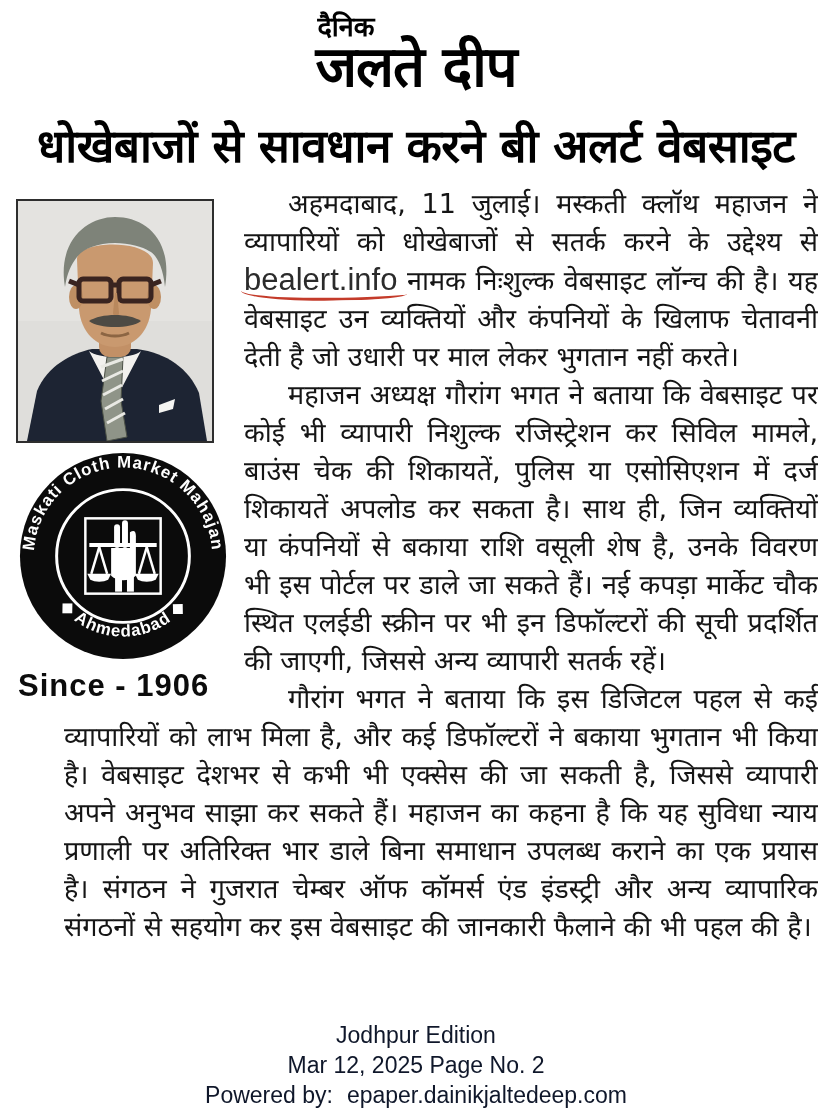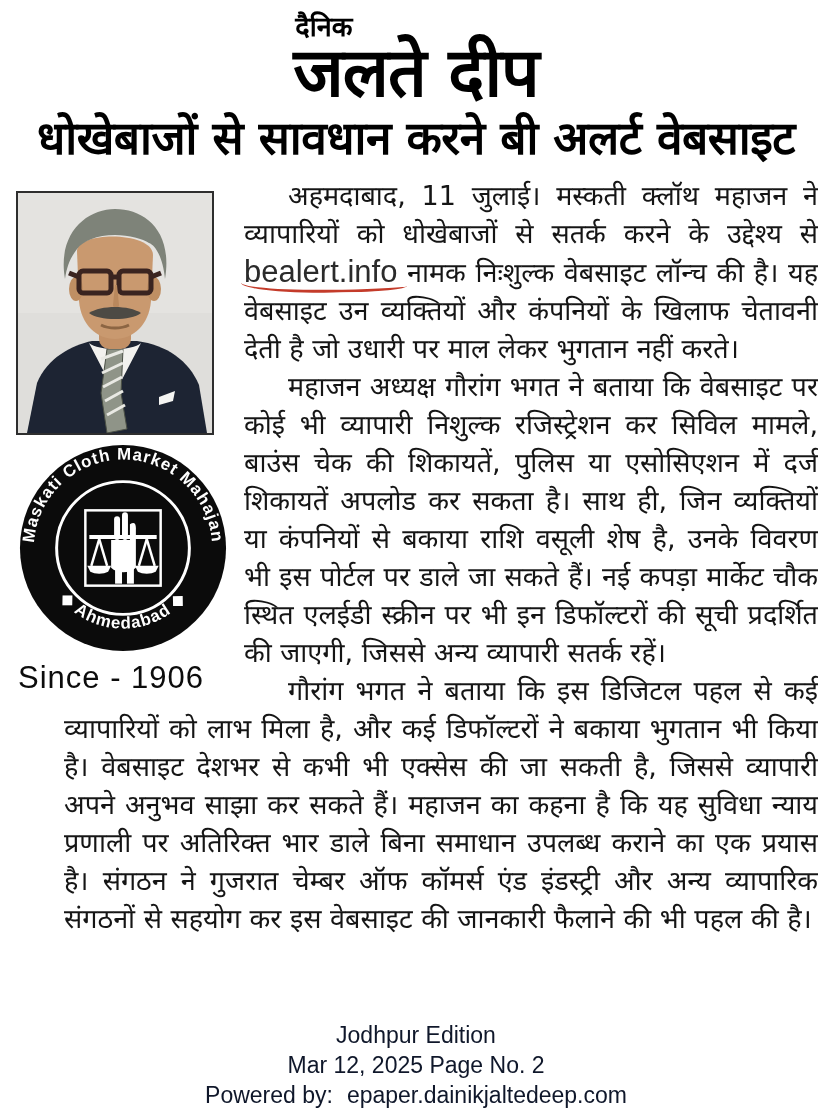--- a/index.html
+++ b/index.html
@@ -16,27 +16,27 @@
   }
 
   
   .masthead { text-align: center; padding-top: 13px; }
   .masthead-inner { display: inline-block; text-align: left; }
   .masthead-tagline {
     font-size: 27px; font-weight: 800; line-height: 1;
     margin-left: 2px; letter-spacing: 0px; color: #000;
   }
   .masthead-title {
-    margin: 0; font-size: 68px; font-weight: 900; line-height: 0.98;
+    margin: 0; font-size: 56px; font-weight: 900; line-height: 0.98;
     letter-spacing: -1px; color: #000;
   }
 
   
   .headline {
-    text-align: center;
+    margin-top: 20px; text-align: center;
     font-weight: 900; color: #000;
   }
   .headline-line { font-size: 46px; line-height: 62px; letter-spacing: -0.5px; }
 
   
   .article {
     margin: 8px 14px 0 16px;
     font-size: 27px; line-height: 38px;
     text-align: justify; color: #151515;
     height: 756px; overflow: hidden;
@@ -44,21 +44,21 @@
   .media-col { float: left; width: 216px; margin-right: 12px; }
   .photo {
     margin: 14px 0 6px 0; width: 198px; height: 244px;
     border: 2px solid #2e2e2e; background: #dcdcd6;
   }
   .photo svg { display: block; width: 100%; height: 100%; }
   .seal { width: 214px; height: 214px; margin: 2px 0 0 0; }
   .seal svg { display: block; width: 100%; height: 100%; }
   .since {
     font-family: "Liberation Sans", sans-serif;
-    font-weight: 400; font-size: 31px; letter-spacing: 1px;
+    font-weight: 700; font-size: 31px; letter-spacing: 1px;
     color: #0c0c0c; margin: 4px 0 0 2px; white-space: nowrap;
   }
   .para { margin: 0; text-indent: 44px; padding-left: 48px; }
   .url-highlight {
     font-family: "Liberation Sans", sans-serif;
     font-size: 31px; color: #2b2b2b;
     position: relative; white-space: nowrap;
   }
   .url-highlight::after {
     content: ""; position: absolute; left: -3px; right: -10px; bottom: -4px;

